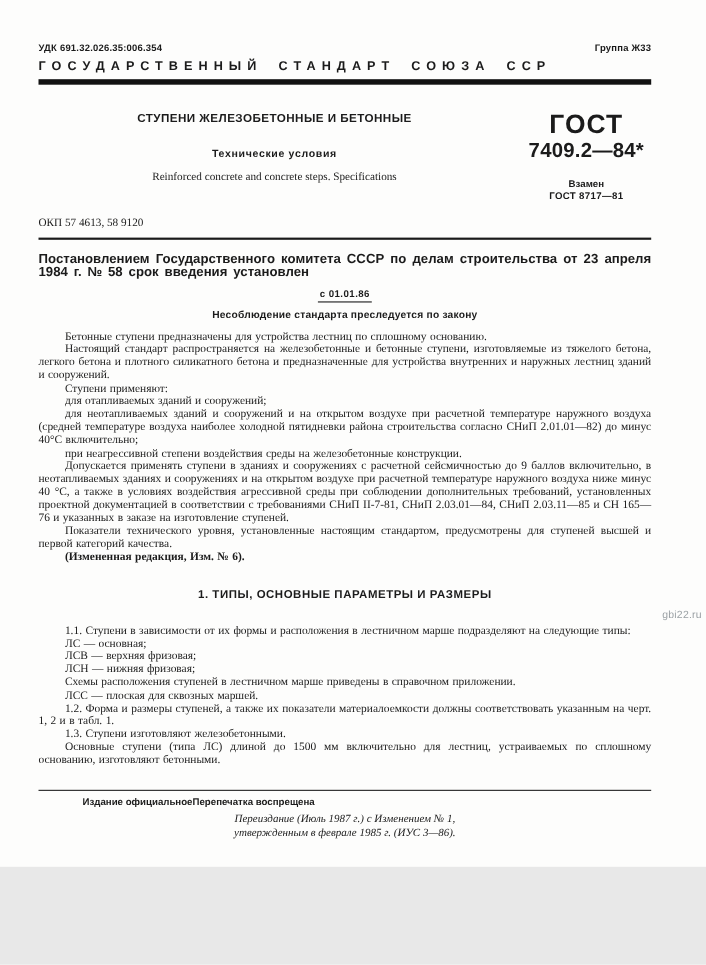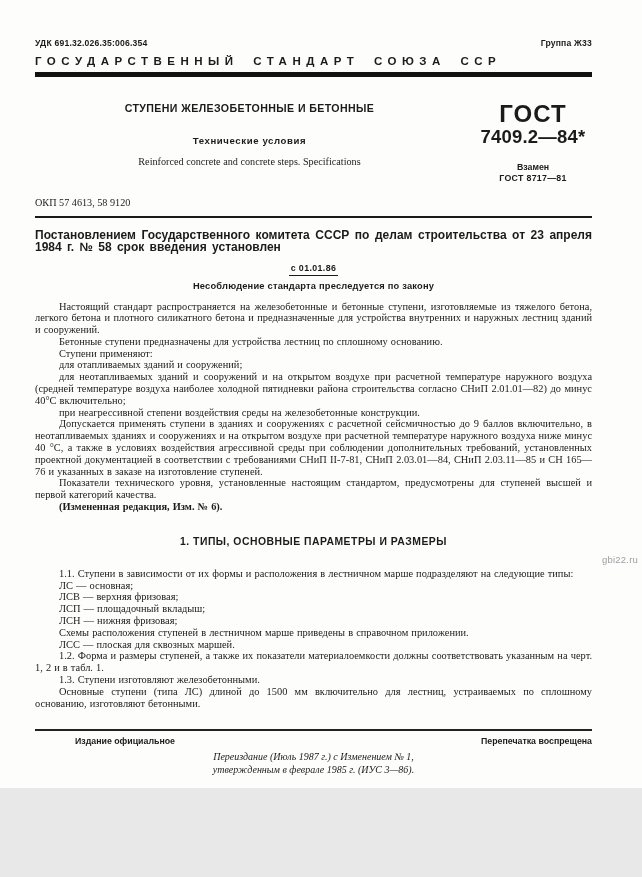--- a/index.html
+++ b/index.html
@@ -110,21 +110,21 @@
 
   .section-heading{
     margin-top:22px;margin-bottom:20px;text-align:center;
     font-family:"Liberation Sans", sans-serif;
     font-weight:bold;font-size:10.4px;line-height:13px;letter-spacing:0.5px;
   }
 
   
   .footer-rule{margin-top:20px;height:1.6px;background:#222;border:none;}
   .footer-row{
-    margin-top:5px;display:flex;justify-content:space-between;
+    margin-top:5px;display:flex;
     font-family:"Liberation Sans", sans-serif;
     font-weight:bold;font-size:8.8px;line-height:11px;padding-left:40px;
   }
   .reissue{
     margin-top:3px;text-align:center;
     font-style:italic;font-size:10px;line-height:13px;
   }
 
   .watermark{
     position:absolute;right:4px;top:554px;
@@ -169,38 +169,37 @@
 
   <div class="thin-rule"></div>
 
   <div class="decree">Постановлением Государственного комитета СССР по делам строительства от 23 апреля 1984 г. № 58 срок введения установлен</div>
   <div class="date-row">
     <span class="effective-date">с 01.01.86</span>
   </div>
   <div class="law-notice">Несоблюдение стандарта преследуется по закону</div>
 
   <div class="body-block">
+    <p class="body-p">Бетонные ступени предназначены для устройства лестниц по сплошному основанию.</p>
     <p class="body-p">Настоящий стандарт распространяется на железобетонные и бетонные ступени, изготовляемые из тяжелого бетона, легкого бетона и плотного силикатного бетона и предназначенные для устройства внутренних и наружных лестниц зданий и сооружений.</p>
-    <p class="body-p">Бетонные ступени предназначены для устройства лестниц по сплошному основанию.</p>
     <p class="body-p">Ступени применяют:</p>
     <p class="body-p">для отапливаемых зданий и сооружений;</p>
     <p class="body-p">для неотапливаемых зданий и сооружений и на открытом воздухе при расчетной температуре наружного воздуха (средней температуре воздуха наиболее холодной пятидневки района строительства согласно СНиП 2.01.01—82) до минус 40°С включительно;</p>
     <p class="body-p">при неагрессивной степени воздействия среды на железобетонные конструкции.</p>
     <p class="body-p">Допускается применять ступени в зданиях и сооружениях с расчетной сейсмичностью до 9 баллов включительно, в неотапливаемых зданиях и сооружениях и на открытом воздухе при расчетной температуре наружного воздуха ниже минус 40 °С, а также в условиях воздействия агрессивной среды при соблюдении дополнительных требований, установленных проектной документацией в соответствии с требованиями СНиП II-7-81, СНиП 2.03.01—84, СНиП 2.03.11—85 и СН 165—76 и указанных в заказе на изготовление ступеней.</p>
     <p class="body-p">Показатели технического уровня, установленные настоящим стандартом, предусмотрены для ступеней высшей и первой категорий качества.</p>
     <p class="body-p amendment">(Измененная редакция, Изм. № 6).</p>
   </div>
 
   <div class="section-heading">1. ТИПЫ, ОСНОВНЫЕ ПАРАМЕТРЫ И РАЗМЕРЫ</div>
 
   <div class="body-block" style="margin-top:0;">
     <p class="body-p">1.1. Ступени в зависимости от их формы и расположения в лестничном марше подразделяют на следующие типы:</p>
     <p class="body-p">ЛС — основная;</p>
     <p class="body-p">ЛСВ — верхняя фризовая;</p>
-    <p class="body-p">ЛСП — площадочный вкладыш;</p>
     <p class="body-p">ЛСН — нижняя фризовая;</p>
     <p class="body-p">Схемы расположения ступеней в лестничном марше приведены в справочном приложении.</p>
     <p class="body-p">ЛСС — плоская для сквозных маршей.</p>
     <p class="body-p">1.2. Форма и размеры ступеней, а также их показатели материалоемкости должны соответствовать указанным на черт. 1, 2 и в табл. 1.</p>
     <p class="body-p">1.3. Ступени изготовляют железобетонными.</p>
     <p class="body-p">Основные ступени (типа ЛС) длиной до 1500 мм включительно для лестниц, устраиваемых по сплошному основанию, изготовляют бетонными.</p>
   </div>
 
   <div class="footer-rule"></div>
   <div class="footer-row">

